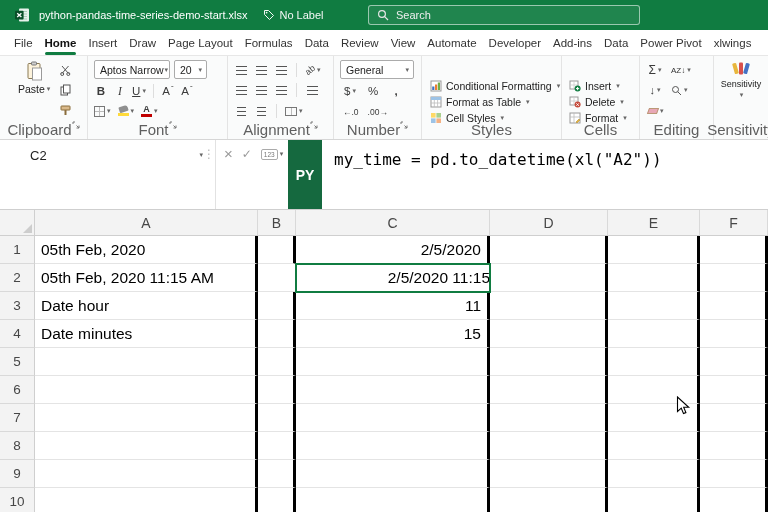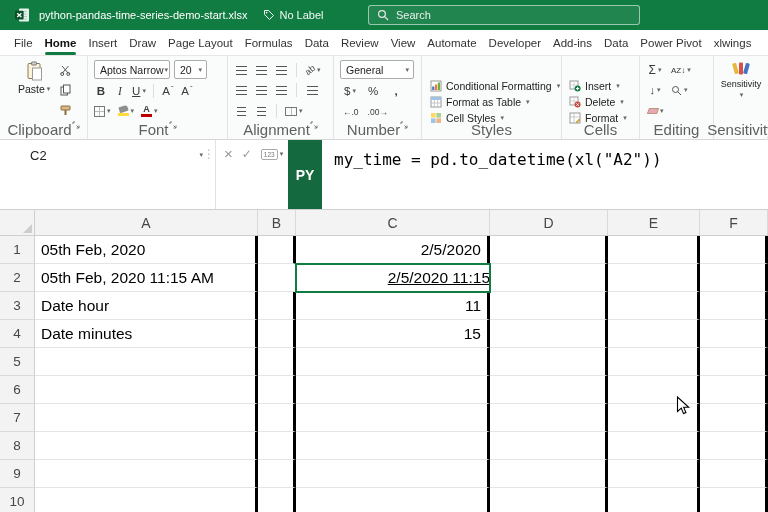--- a/index.html
+++ b/index.html
@@ -450,21 +450,21 @@
       <div class="rhead" style="top: 250px; height: 28px;">9</div>
       <div class="rhead" style="top: 278px; height: 28px;">10</div>
       <div class="cell" style="left: 35px; top: 26px; width: 223px; height: 28px;">05th Feb, 2020</div>
       <div class="cell" style="left: 258px; top: 26px; width: 38px; height: 28px;"></div>
       <div class="cell right" style="left: 296px; top: 26px; width: 194px; height: 28px;">2/5/2020</div>
       <div class="cell" style="left: 490px; top: 26px; width: 118px; height: 28px;"></div>
       <div class="cell" style="left: 608px; top: 26px; width: 92px; height: 28px;"></div>
       <div class="cell" style="left: 700px; top: 26px; width: 68px; height: 28px;"></div>
       <div class="cell" style="left: 35px; top: 54px; width: 223px; height: 28px;">05th Feb, 2020 11:15 AM</div>
       <div class="cell" style="left: 258px; top: 54px; width: 38px; height: 28px;"></div>
-      <div class="cell right" style="left: 284px; top: 54px; width: 215px; height: 28px; text-decoration: underline;">2/5/2020 11:15</div>
+      <div class="cell right" style="left: 284px; top: 54px; width: 215px; height: 28px;">2/5/2020 11:15</div>
       <div class="cell" style="left: 490px; top: 54px; width: 118px; height: 28px;"></div>
       <div class="cell" style="left: 608px; top: 54px; width: 92px; height: 28px;"></div>
       <div class="cell" style="left: 700px; top: 54px; width: 68px; height: 28px;"></div>
       <div class="cell" style="left: 35px; top: 82px; width: 223px; height: 28px;">Date hour</div>
       <div class="cell" style="left: 258px; top: 82px; width: 38px; height: 28px;"></div>
       <div class="cell right" style="left: 296px; top: 82px; width: 194px; height: 28px;">11</div>
       <div class="cell" style="left: 490px; top: 82px; width: 118px; height: 28px;"></div>
       <div class="cell" style="left: 608px; top: 82px; width: 92px; height: 28px;"></div>
       <div class="cell" style="left: 700px; top: 82px; width: 68px; height: 28px;"></div>
       <div class="cell" style="left: 35px; top: 110px; width: 223px; height: 28px;">Date minutes</div>

